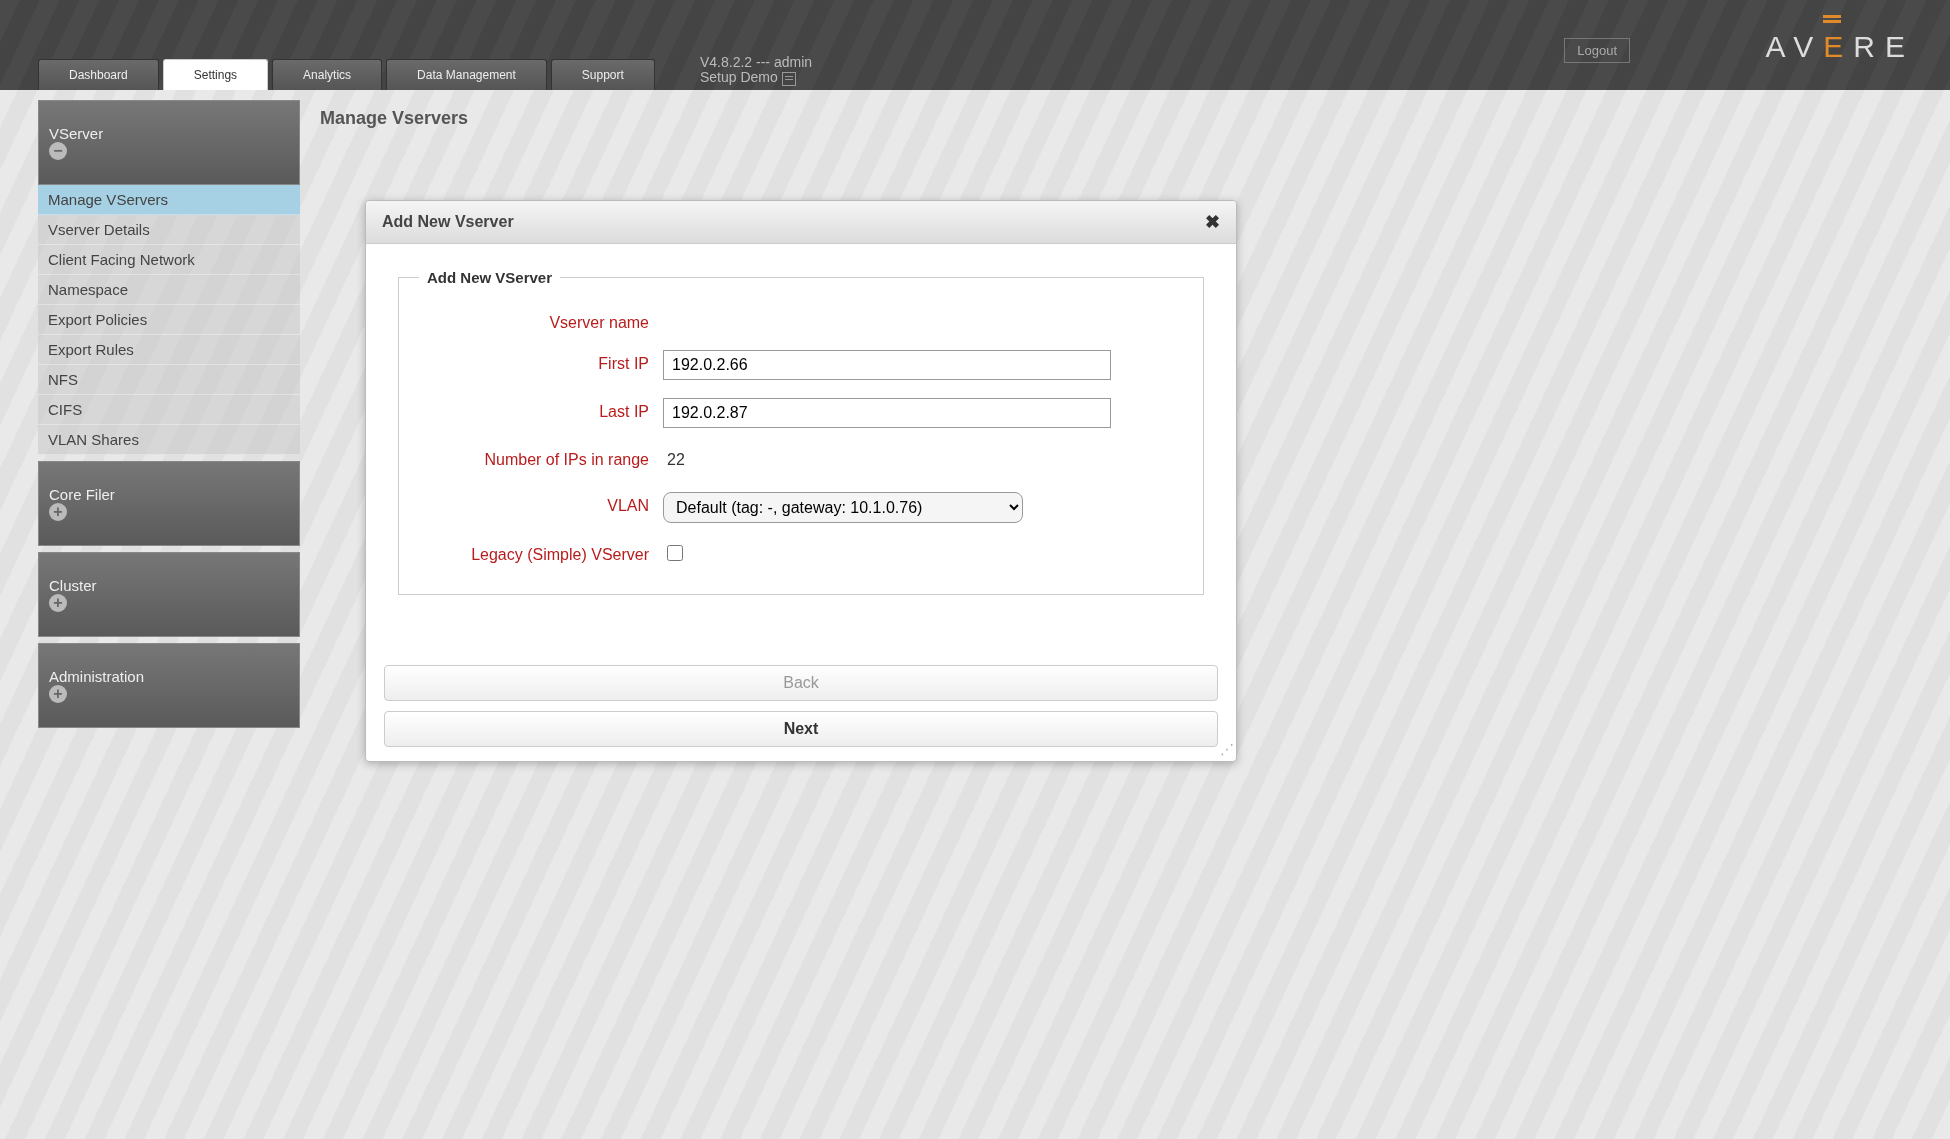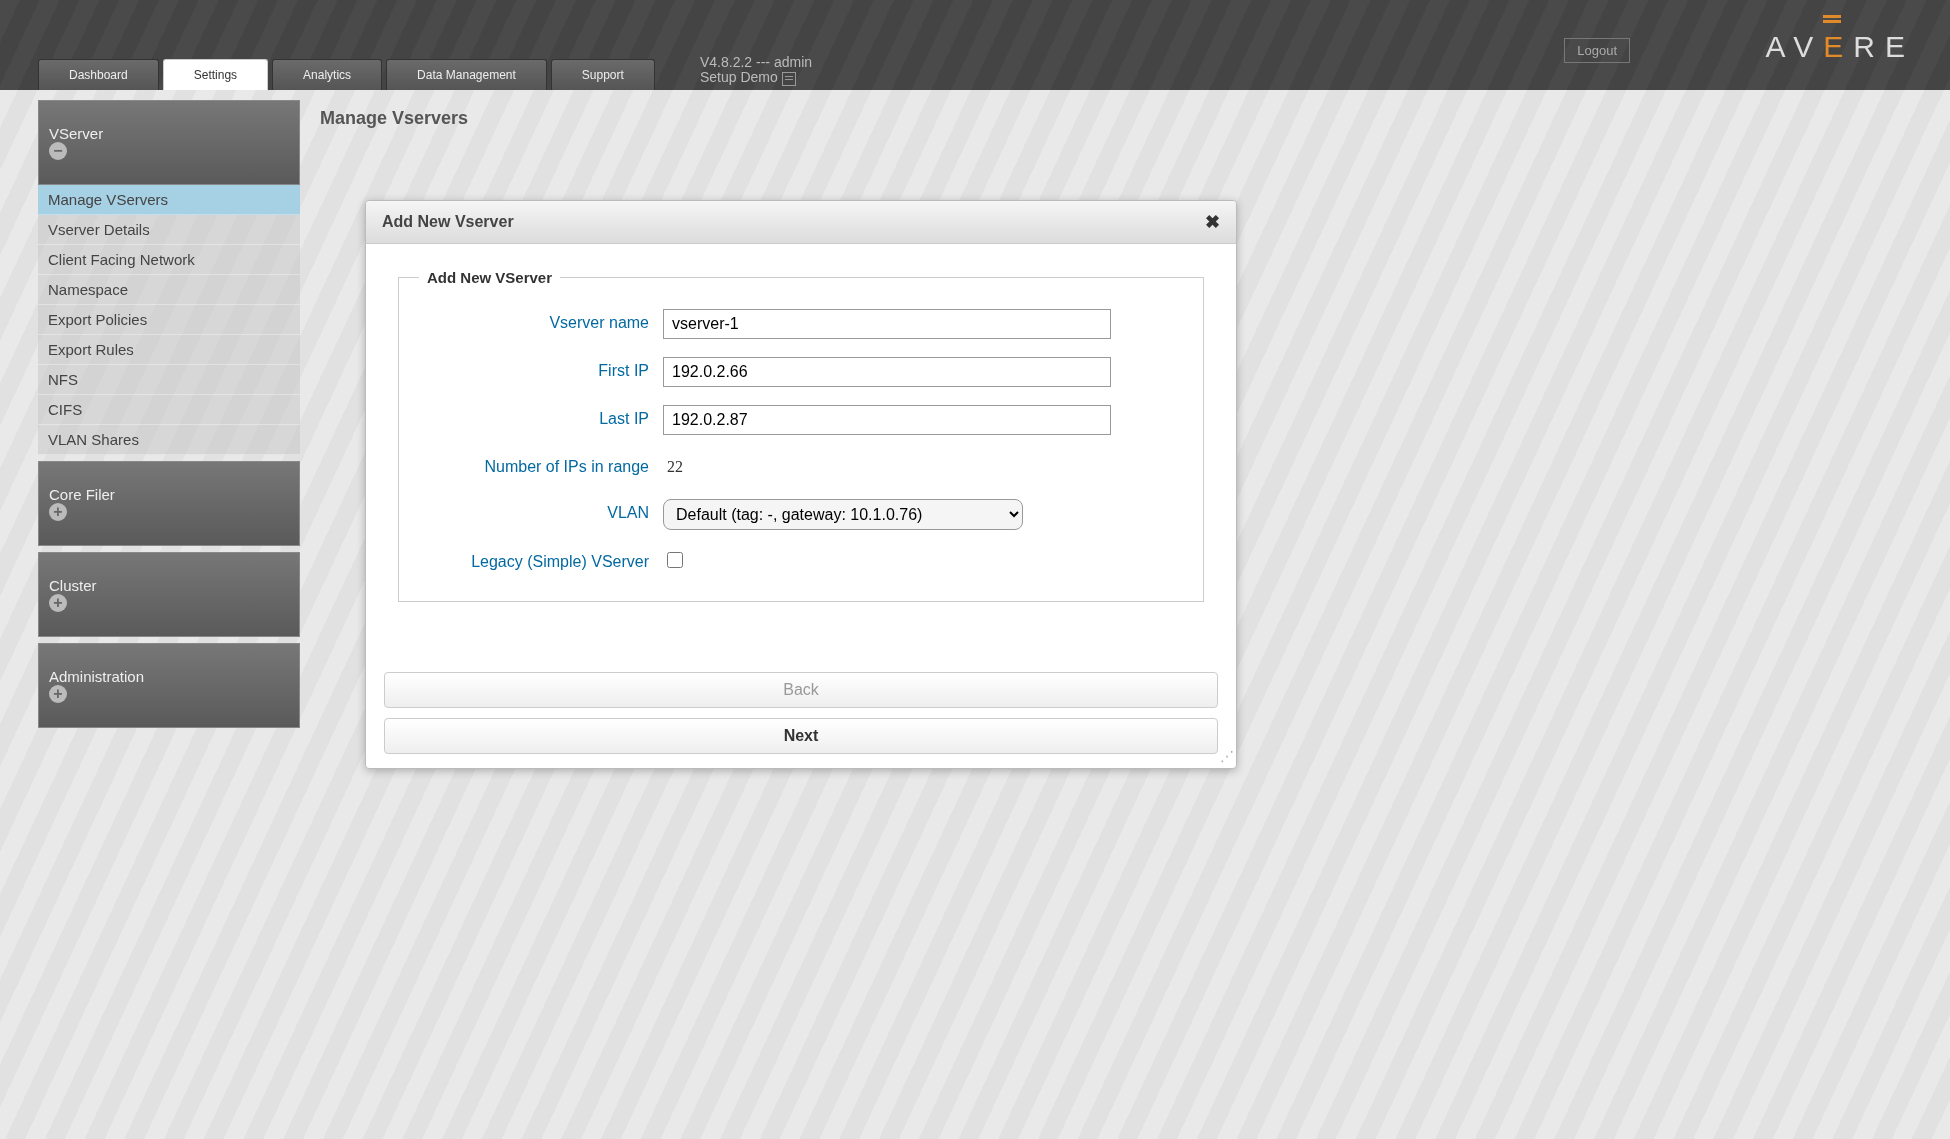--- a/index.html
+++ b/index.html
@@ -56,26 +56,26 @@
     padding:10px 16px; font-size:16px; font-weight:bold; color:#444;
     border-bottom:1px solid #ccc; border-radius:4px 4px 0 0;
     display:flex; justify-content:space-between; align-items:center;
   }
   .dialog-close { cursor:pointer; font-size:18px; font-weight:bold; color:#333; }
   .dialog-body { padding:25px 30px 60px 30px; }
   fieldset { border:1px solid #ccc; padding:15px 20px 30px 20px; }
   legend { padding:0 8px; font-weight:bold; font-size:15px; color:#333; }
   .form-row { display:flex; align-items:flex-start; margin-top:18px; }
   .form-row:first-of-type { margin-top:8px; }
-  .form-label { width:230px; text-align:right; padding-right:14px; font-size:16px; color:#0369a1; line-height:1.2; padding-top:4px;}
+  .form-label { width:230px; text-align:right; padding-right:14px; font-size:16px; color:#b91c1c; line-height:1.2; padding-top:4px;}
   .form-control { flex:1; }
   .form-control input[type=text] {
     width:430px; padding:5px 8px; font-size:16px; border:1px solid #999; background:#fff;
   }
-  .form-control .static { font-size:16px; padding:5px 4px; display:inline-block;font-family:Liberation Serif, serif; }
+  .form-control .static { font-size:16px; padding:5px 4px; display:inline-block; }
   .form-control select {
     width:360px; padding:5px 8px; font-size:16px; border:1px solid #999; background:#f5f5f5; border-radius:8px;
   }
   .form-control input[type=checkbox] { width:16px; height:16px; margin-top:4px; }
   .dialog-footer {
     display:flex; justify-content:flex-end; gap:10px; padding:10px 18px 14px;flex-direction:column;
   }
   .btn { padding:8px 18px; font-size:16px; border:1px solid #ccc; border-radius:4px; background:linear-gradient(to bottom,#fff,#eee); cursor:pointer; }
   .btn.secondary { color:#999; }
   .btn.primary { font-weight:bold; color:#333; }
@@ -144,21 +144,20 @@
   <div class="dialog-title">
     <span>Add New Vserver</span>
     <span class="dialog-close">✖</span>
   </div>
   <div class="dialog-body">
     <fieldset>
       <legend>Add New VServer</legend>
 
       <div class="form-row">
         <div class="form-label">Vserver name</div>
-        <div class="form-control"><input type="text" value="vserver-1" style=""></div>
       </div>
       <div class="form-row">
         <div class="form-label">First IP</div>
         <div class="form-control"><input type="text" value="192.0.2.66" style=""></div>
       </div>
       <div class="form-row">
         <div class="form-label">Last IP</div>
         <div class="form-control"><input type="text" value="192.0.2.87" style=""></div>
       </div>
       <div class="form-row">

